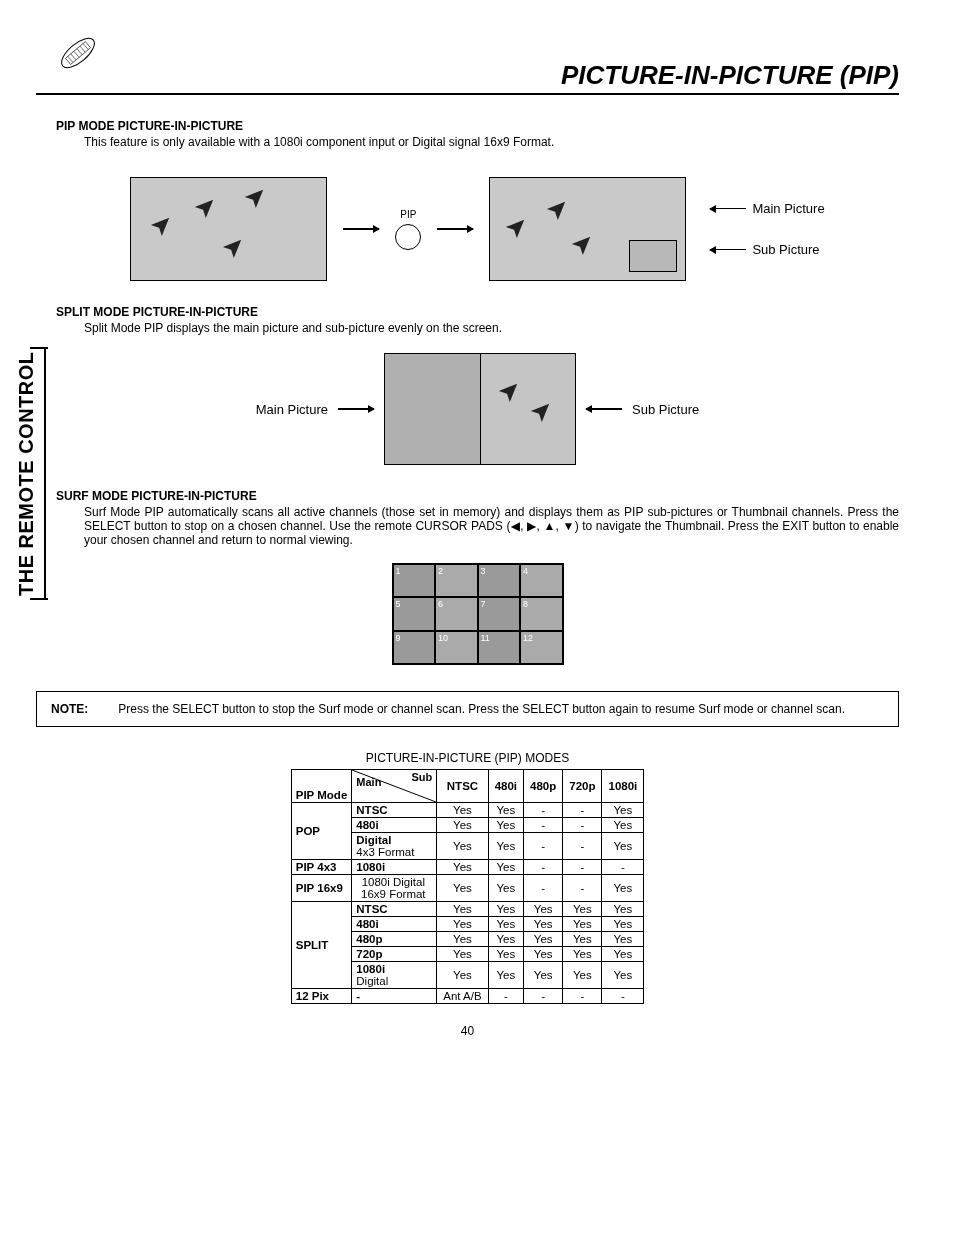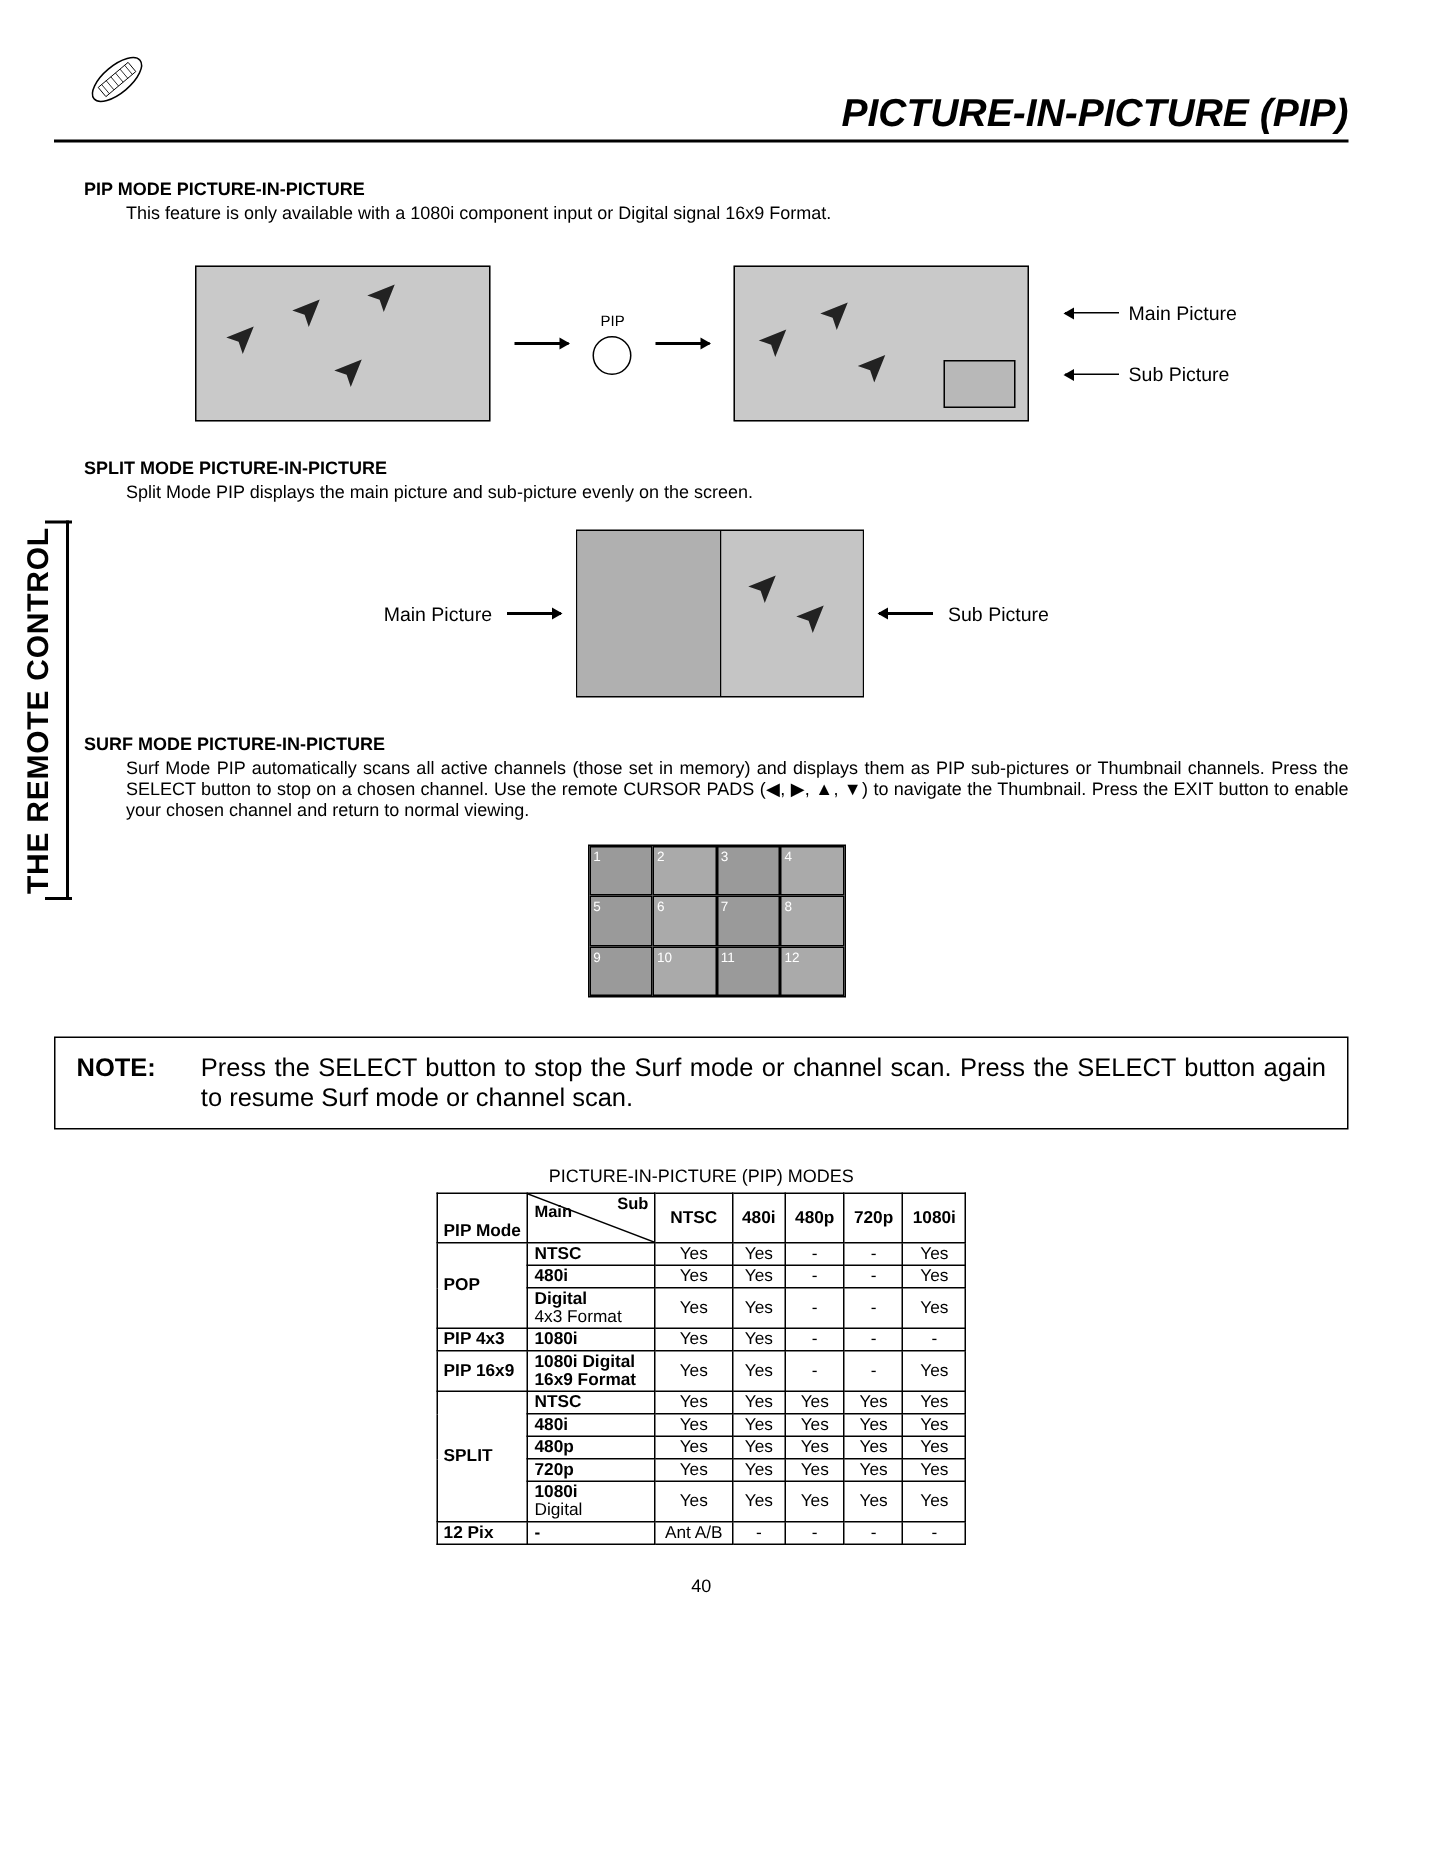--- a/index.html
+++ b/index.html
@@ -164,21 +164,21 @@
     position: relative;
   }
   .fig3 > div:nth-child(2n) { background: #aaa; }
 
   .note-box {
     border: 1px solid #000;
     padding: 10px 14px;
     margin-top: 26px;
     display: flex;
     gap: 30px;
-    font-size: 17px;
+    font-size: 12px;
     text-align: justify;
   }
   .note-box .nl { font-weight: bold; flex-shrink: 0; }
 
   .table-caption {
     text-align: center;
     margin-top: 24px;
     font-size: 12px;
   }
   table.pip {
@@ -188,21 +188,21 @@
   }
   table.pip th, table.pip td {
     border: 1px solid #000;
     padding: 1px 6px;
     text-align: center;
     vertical-align: middle;
   }
   table.pip th { font-weight: bold; }
   table.pip .mode-col { font-weight: bold; text-align: left; padding-left:4px; padding-right:4px;}
   table.pip .main-col { font-weight: bold; text-align: left;  padding-left:4px; white-space:nowrap;}
-  table.pip .main-col.norm { font-weight: bold; }
+  table.pip .main-col.norm { font-weight: normal; text-align: center; }
   .diag-cell {
     position: relative;
     width: 72px;
   }
   .diag-cell .sub { position:absolute; top:1px; right:4px; font-weight:bold; font-size:11px;}
   .diag-cell .main{ position:absolute; bottom:14px; left:4px; font-weight:bold; font-size:11px;}
   .diag-cell svg { position:absolute; top:0; left:0; width:100%; height:100%;}
 
   .page-no {
     text-align: center;

